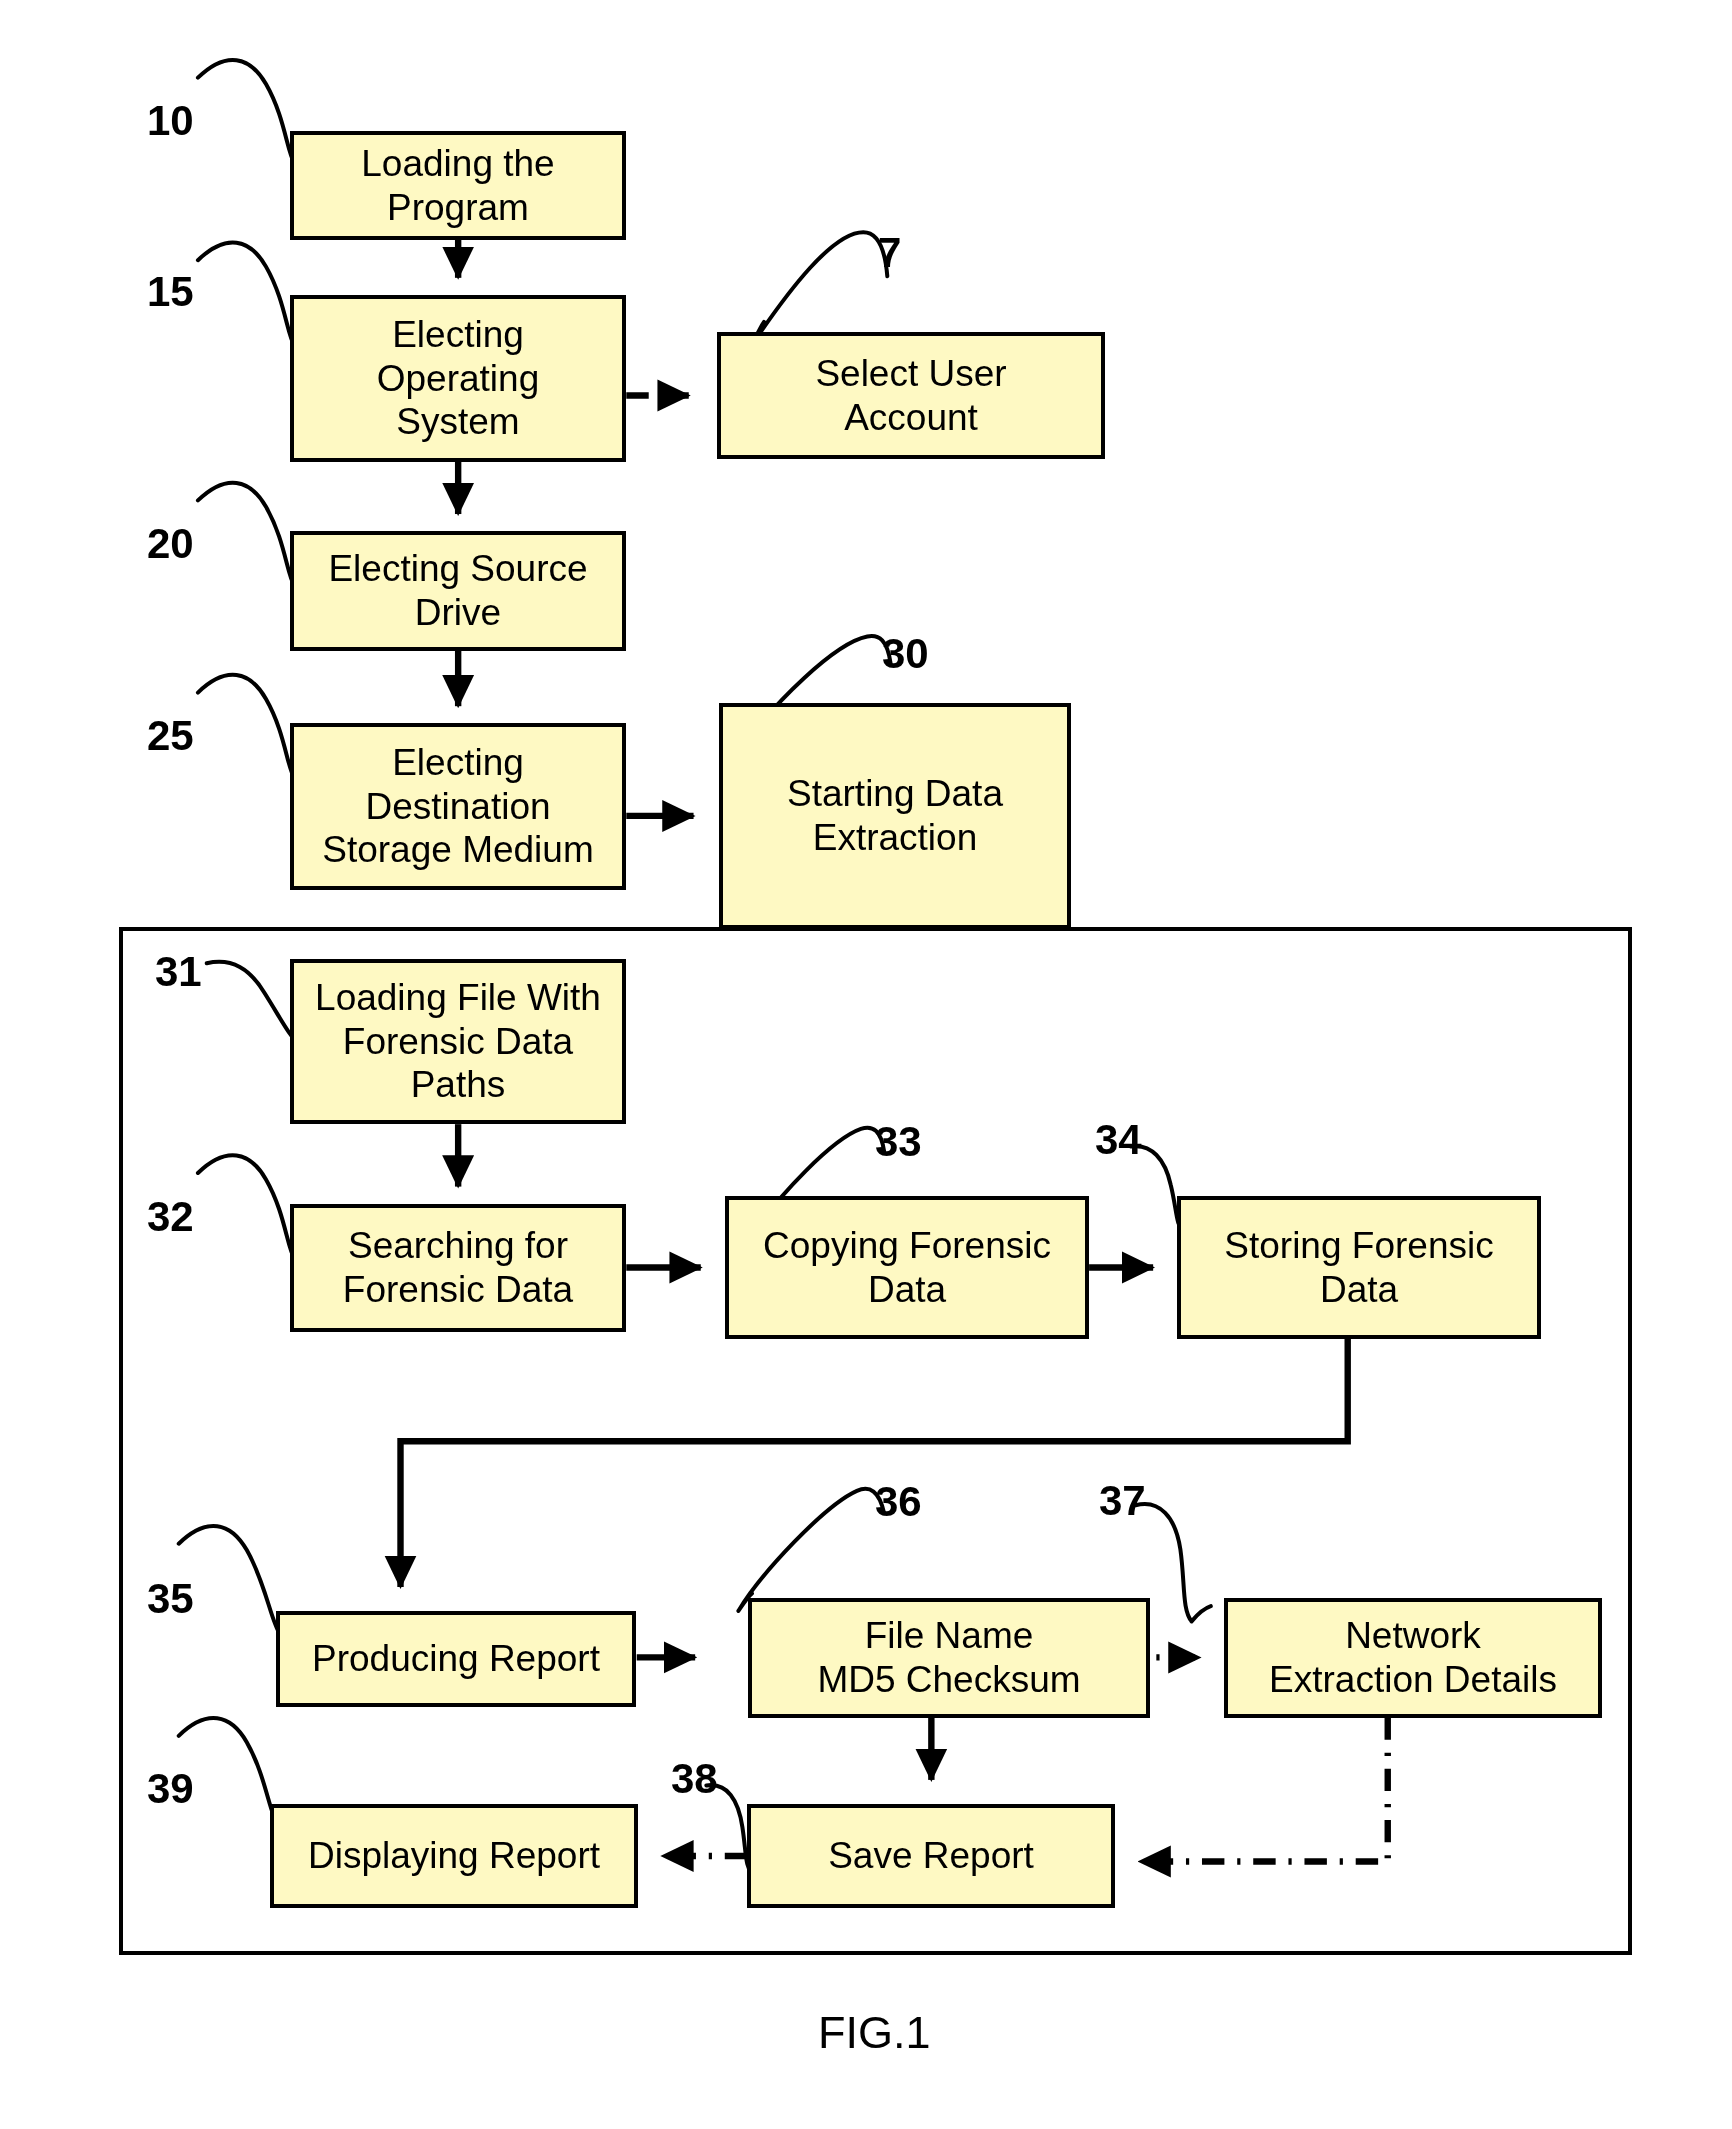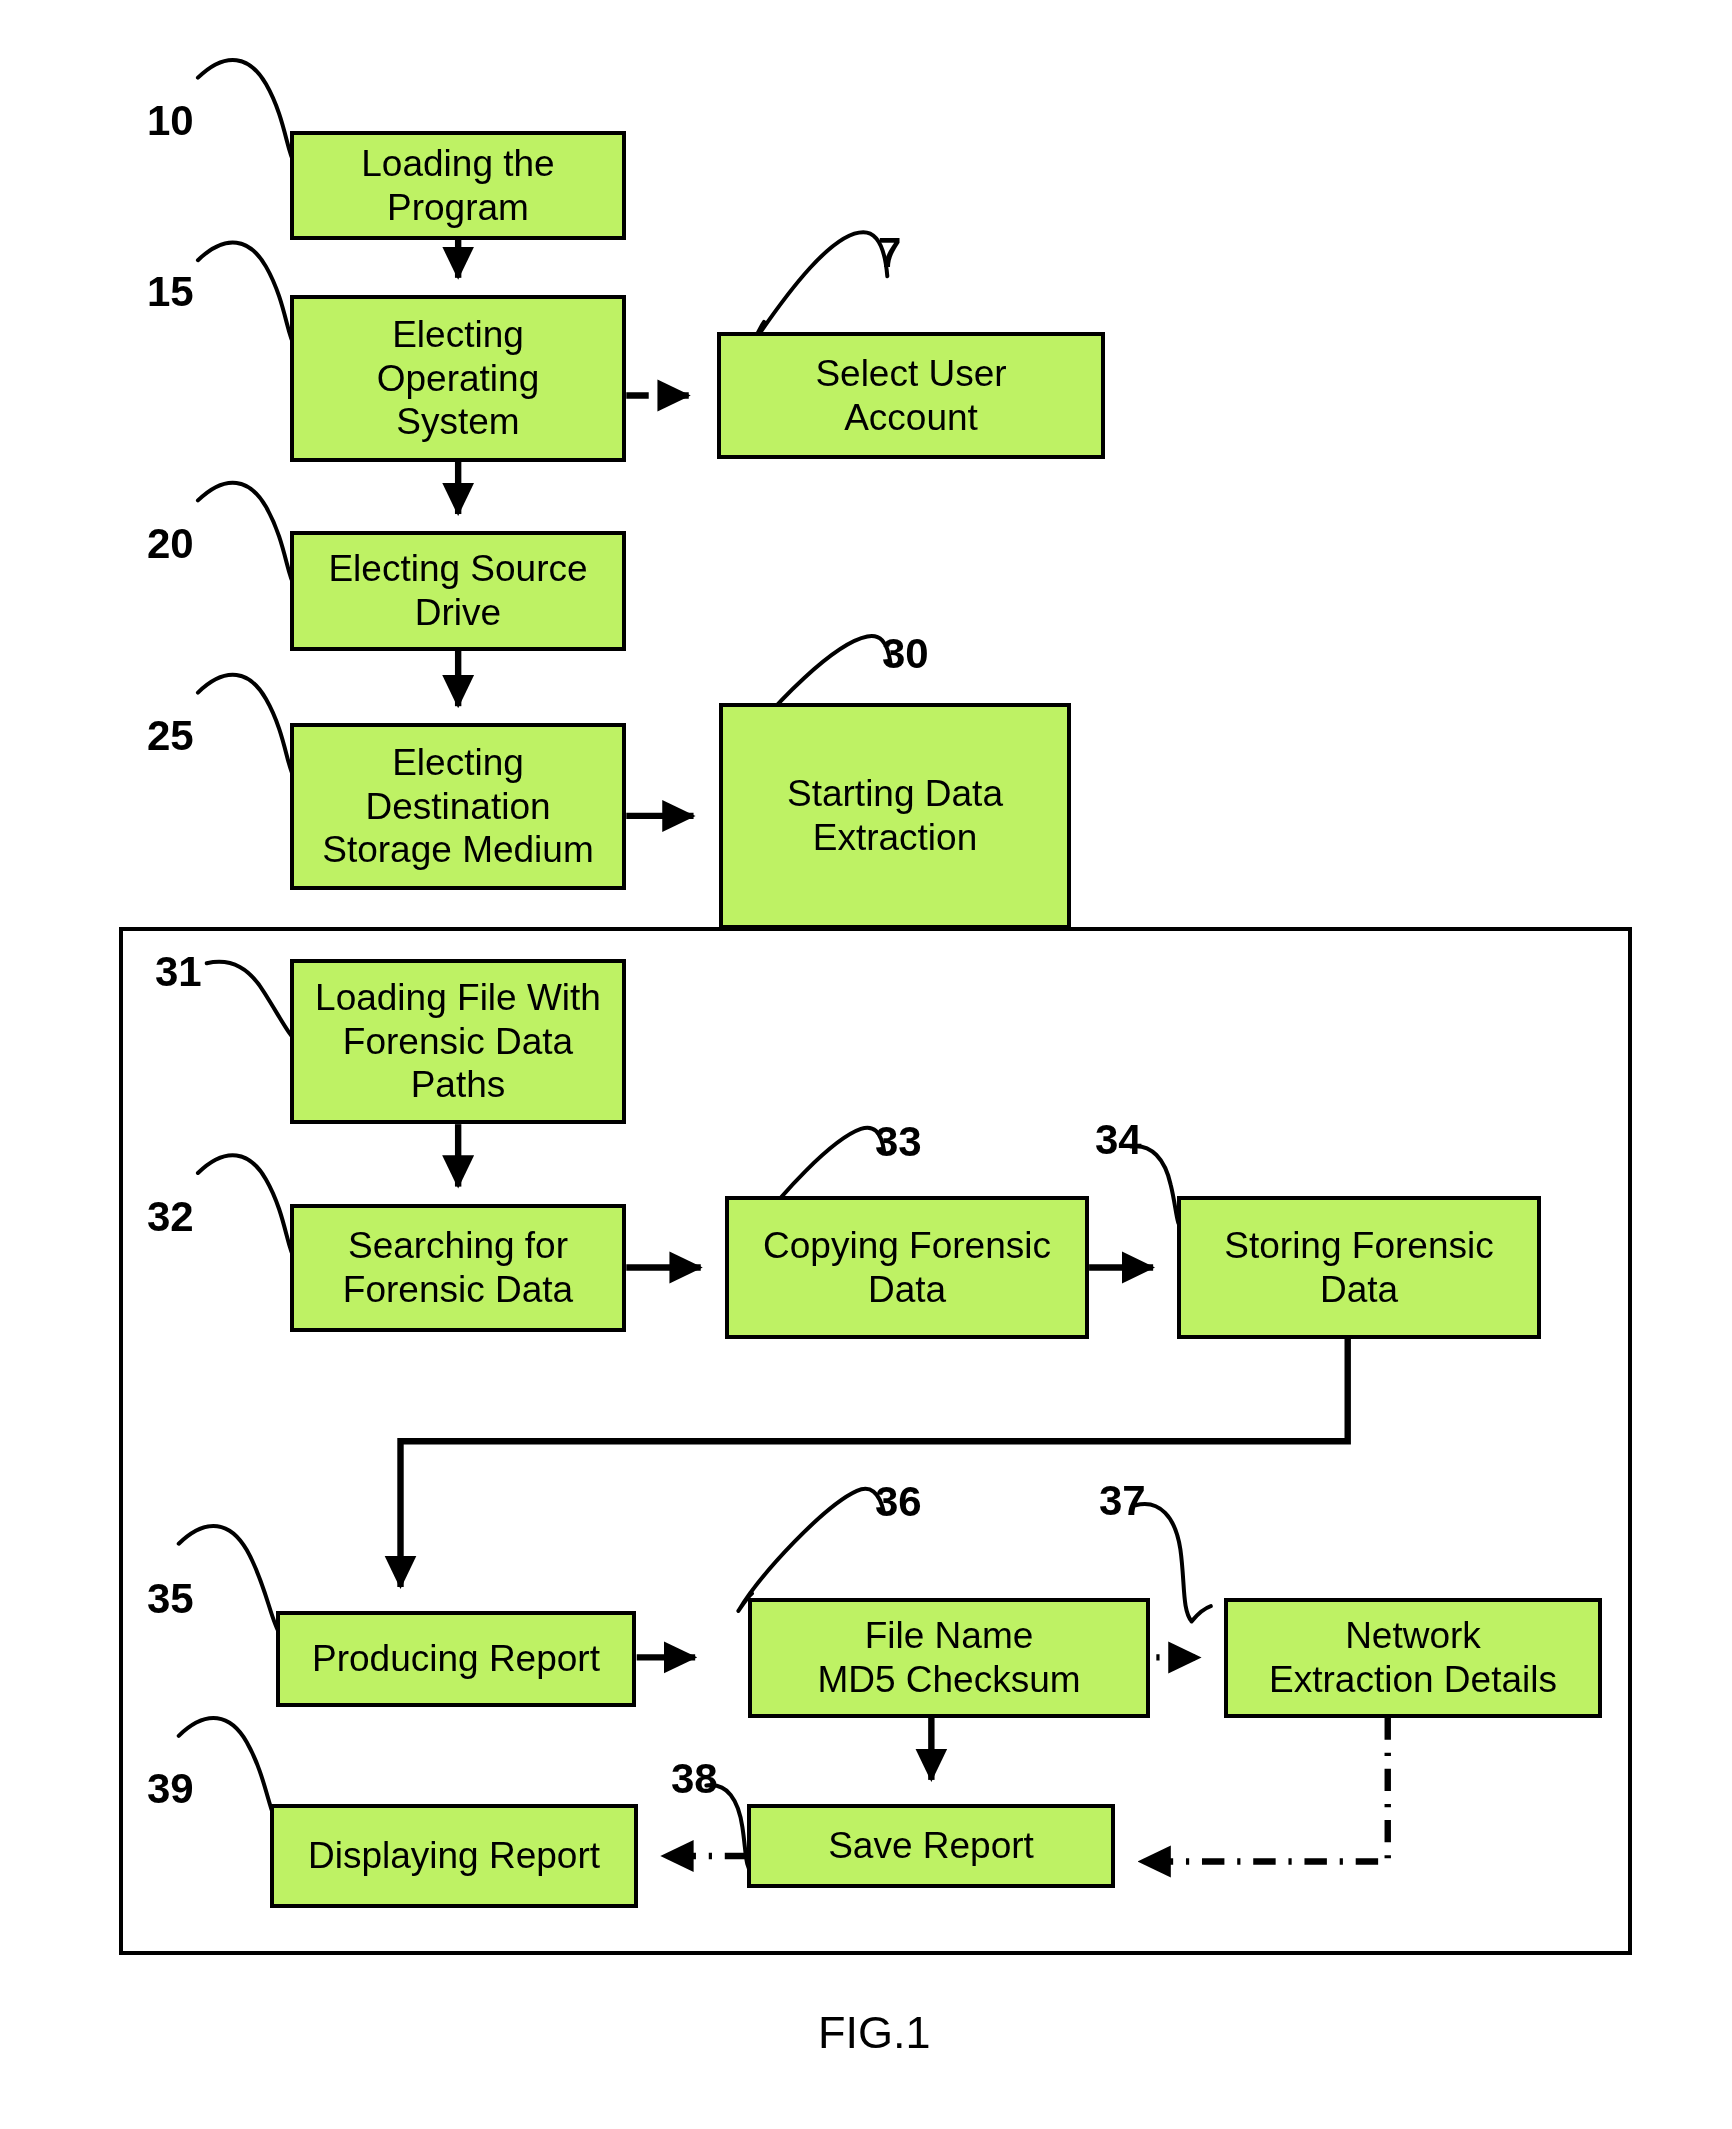--- a/index.html
+++ b/index.html
@@ -20,21 +20,21 @@
     position: absolute;
     left: 0;
     top: 0;
     width: 1733px;
     height: 2129px;
   }
   .node-box {
     position: absolute;
     box-sizing: border-box;
     border: 4px solid #000000;
-    background: #bef264;
+    background: #fef9c3;
     display: flex;
     align-items: center;
     justify-content: center;
     text-align: center;
     color: #000000;
     font-family: "Liberation Sans", sans-serif;
     font-size: 37px;
     line-height: 1.18;
     padding: 3.2px 6.4px;
     white-space: pre-line;
@@ -143,21 +143,21 @@
 Forensic Data</div>
       <div class="node-box" style="left: 725px; top: 1196px; width: 364px; height: 143px;">Copying Forensic
 Data</div>
       <div class="node-box" style="left: 1177px; top: 1196px; width: 364px; height: 143px;">Storing Forensic
 Data</div>
       <div class="node-box" style="left: 276px; top: 1611px; width: 360px; height: 96px;">Producing Report</div>
       <div class="node-box" style="left: 748px; top: 1598px; width: 402px; height: 120px;">File Name
 MD5 Checksum</div>
       <div class="node-box" style="left: 1224px; top: 1598px; width: 378px; height: 120px;">Network
 Extraction Details</div>
-      <div class="node-box" style="left: 747px; top: 1804px; width: 368px; height: 84px;">Save Report</div>
+      <div class="node-box" style="left: 747px; top: 1804px; width: 368px; height: 104px;">Save Report</div>
       <div class="node-box" style="left: 270px; top: 1804px; width: 368px; height: 104px;">Displaying Report</div>
     </div>
   <div id="ref-layer">
       <div class="ref-num" style="left: 147px; top: 100px;">10</div>
       <div class="ref-num" style="left: 147px; top: 271px;">15</div>
       <div class="ref-num" style="left: 878px; top: 232px;">7</div>
       <div class="ref-num" style="left: 147px; top: 523px;">20</div>
       <div class="ref-num" style="left: 147px; top: 715px;">25</div>
       <div class="ref-num" style="left: 882px; top: 633px;">30</div>
       <div class="ref-num" style="left: 155px; top: 951px;">31</div>

